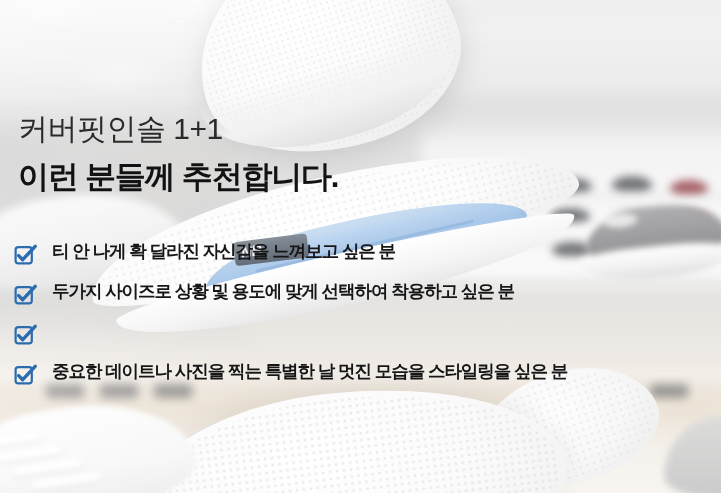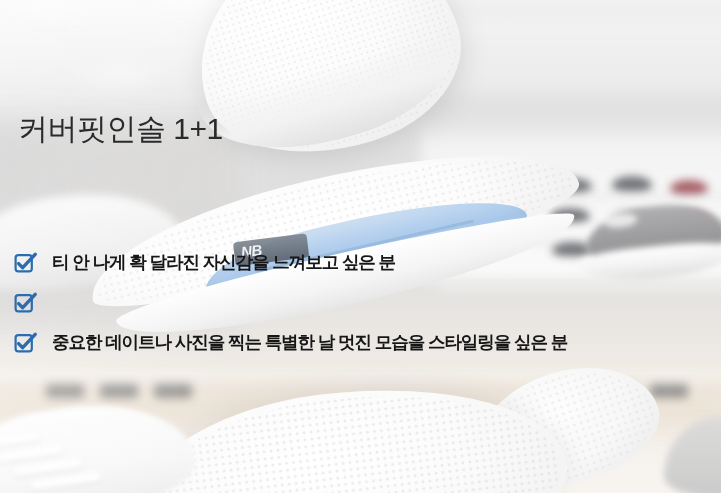--- a/index.html
+++ b/index.html
@@ -399,21 +399,20 @@
     position: absolute;
     left: 14px;
     top: 243px;
     margin: 0;
     padding: 0;
     list-style: none;
   }
 
   .check-item {
     display: flex;
-    align-items: center;
     height: 40px;
     white-space: nowrap;
   }
 
   .check-icon {
     position: relative;
     width: 24px;
     height: 24px;
     flex: 0 0 24px;
     margin-right: 14px;
@@ -503,33 +502,43 @@
 
     <div class="shoe-bottom-right"></div>
 
     <div class="haze"></div>
   </div>
 
   <div class="content">
 
     <div class="eyebrow">커버핏인솔 1+1</div>
 
+    <div class="headline">이런 분들께 추천합니다.</div>
 
     <ul class="check-list">
 
       <li class="check-item">
         <span class="check-icon">
           <svg width="24" height="24" viewBox="0 0 24 24" aria-hidden="true">
             <rect x="1.6" y="4.2" width="16.2" height="16.2" rx="2.6" ry="2.6" fill="none" stroke="#2b6cae" stroke-width="2.2"></rect>
             <path d="M4.6 12.6 L8.7 16.7 L21.2 3.3" fill="none" stroke="#2b6cae" stroke-width="3.4" stroke-linecap="round" stroke-linejoin="round"></path>
           </svg>
         </span>
         <span class="check-label">티 안 나게 확 달라진 자신감을 느껴보고 싶은 분</span>
       </li>
 
+      <li class="check-item">
+        <span class="check-icon">
+          <svg width="24" height="24" viewBox="0 0 24 24" aria-hidden="true">
+            <rect x="1.6" y="4.2" width="16.2" height="16.2" rx="2.6" ry="2.6" fill="none" stroke="#2b6cae" stroke-width="2.2"></rect>
+            <path d="M4.6 12.6 L8.7 16.7 L21.2 3.3" fill="none" stroke="#2b6cae" stroke-width="3.4" stroke-linecap="round" stroke-linejoin="round"></path>
+          </svg>
+        </span>
+        <span class="check-label">두가지 사이즈로 상황 및 용도에 맞게 선택하여 착용하고 싶은 분</span>
+      </li>
 
       <li class="check-item">
         <span class="check-icon">
           <svg width="24" height="24" viewBox="0 0 24 24" aria-hidden="true">
             <rect x="1.6" y="4.2" width="16.2" height="16.2" rx="2.6" ry="2.6" fill="none" stroke="#2b6cae" stroke-width="2.2"></rect>
             <path d="M4.6 12.6 L8.7 16.7 L21.2 3.3" fill="none" stroke="#2b6cae" stroke-width="3.4" stroke-linecap="round" stroke-linejoin="round"></path>
           </svg>
         </span>
       </li>
 

